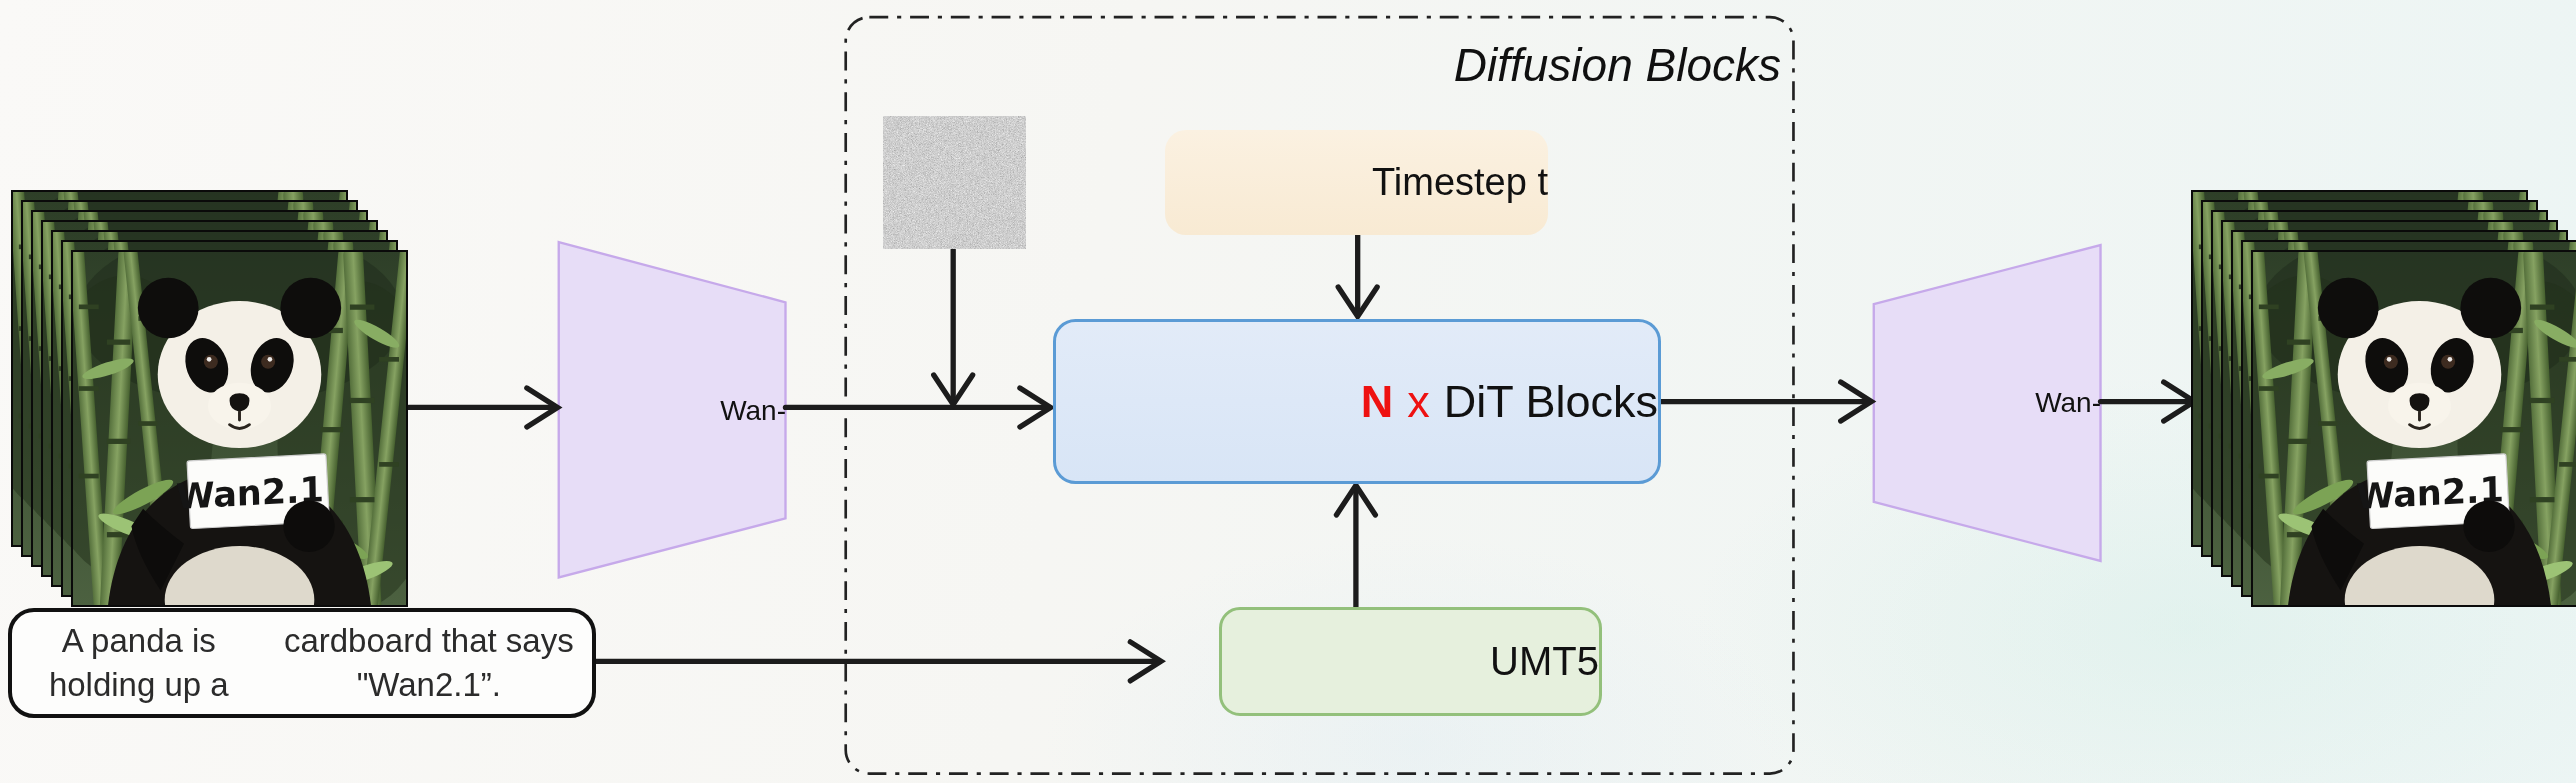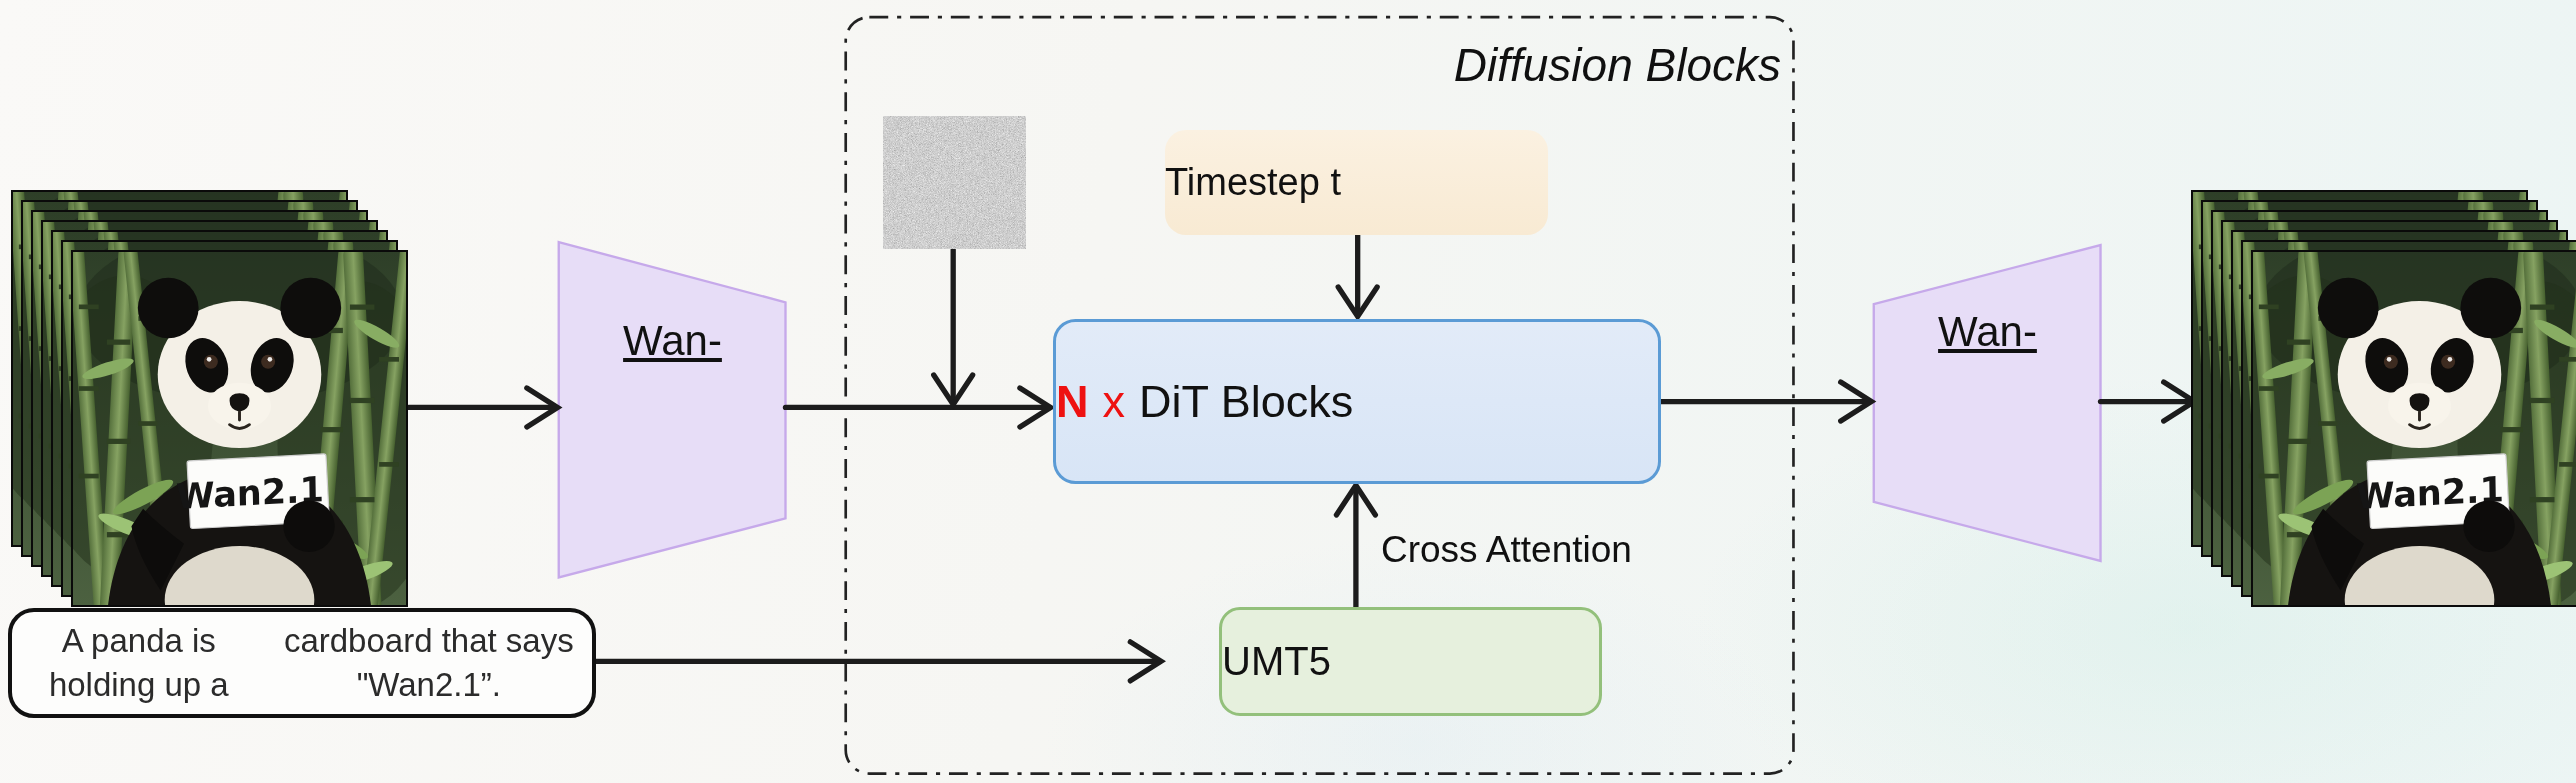--- a/index.html
+++ b/index.html
@@ -6,40 +6,40 @@
   .canvas{
     position:relative; width:2576px; height:783px; overflow:hidden;
     font-family:"Liberation Sans","DejaVu Sans",sans-serif; color:#111;
     background:
       radial-gradient(709px 354px at 85% 80%, rgba(205,236,228,.38), transparent 70%),
       radial-gradient(531px 295px at 55% 95%, rgba(214,232,242,.30), transparent 70%),
       linear-gradient(100deg,#faf9f7 0%,#f6f6f3 42%,#ecf5f4 100%);
   }
   .abs{position:absolute;}
   svg.overlay{position:absolute;left:0;top:0;width:2576px;height:783px;z-index:1;}
-  .node{position:absolute;z-index:2;display:flex;align-items:center;justify-content:flex-start;box-sizing:border-box;}
+  .node{position:absolute;z-index:2;display:flex;align-items:center;justify-content:flex-end;box-sizing:border-box;}
   
   .stack{position:absolute;width:398px;height:419px;z-index:2;}
   .frame{position:absolute;width:337px;height:357px;border:2.4px solid #0a0a0a;box-sizing:border-box;background:#3a4d33;}
   .frame svg{display:block;width:100%;height:100%;}
   .f0{left:0px;top:0px;}   .f1{left:10px;top:10px;} .f2{left:20px;top:20px;}
   .f3{left:30px;top:30px;} .f4{left:40px;top:40px;} .f5{left:50px;top:50px;}
   .f6{left:60px;top:60px;}
   
   .prompt-box{left:8.3px;top:608px;width:588px;height:110px;border:4.1px solid #111;border-radius:26px;
     background:#fdfdfc;font-size:33px;line-height:1.32;color:#2b2b2b;text-align:center;}
   .timestep-box{left:1165px;top:130px;width:383px;height:105px;border-radius:21px;
     background:linear-gradient(180deg,#fbf1e1,#f8ead3);font-size:38px;}
   .dit-box{left:1053px;top:319px;width:608px;height:165px;border-radius:22.4px;
     background:linear-gradient(180deg,#e2ebf8,#d8e5f6);border:3px solid #5b9bd5;font-size:45px;gap:14px;}
   .dit-box .n{color:#ee1111;font-weight:800;}
   .dit-box .x{color:#ee1111;font-weight:400;}
   .umt5-box{left:1219px;top:607px;width:383px;height:109px;border-radius:21px;
     background:#e6f0dd;border:3px solid #93c07b;font-size:40px;}
-  .vae-label{flex-direction:column;font-size:42px;line-height:1.62;text-align:center;z-index:2;text-decoration:underline;}
+  .vae-label{flex-direction:row;font-size:28px;line-height:1.62;text-align:center;z-index:2;}
   .enc-label{left:559px;top:307px;width:227px;height:207px;}
   .dec-label{left:1874px;top:298px;width:227px;height:210px;}
   .title{left:1364px;top:35px;width:417px;height:59px;display:flex;align-items:center;justify-content:flex-end;
     font-size:46px;font-style:italic;color:#101010;z-index:2;}
   .ca-label{left:1381px;top:529px;font-size:37px;color:#101010;z-index:2;}
   .noise{left:883px;top:116px;z-index:2;}
   
   .stroke{fill:none;stroke:#1c1c1c;stroke-width:9;stroke-linecap:round;stroke-linejoin:miter;}
   .dashrect{fill:none;stroke-width:4.5;stroke-dasharray:32 15 7 15;}
   .trap{stroke:#c6a9ea;stroke-width:4;}
@@ -227,21 +227,20 @@
   <div class="node timestep-box">
     <span>Timestep t</span>
   </div>
 
   <div class="node dit-box">
     <span class="n">N</span>
     <span class="x">x</span>
     <span>DiT Blocks</span>
   </div>
 
-  <div class="abs ca-label">Cross Attention</div>
 
   <div class="node umt5-box">
     <span>UMT5</span>
   </div>
 
   <div class="stack" style="left:2191px;top:190px">
     <div class="frame f0">
         <svg viewBox="0 0 570 605" preserveAspectRatio="none">
           <use href="#pandaScene"></use>
         </svg>

